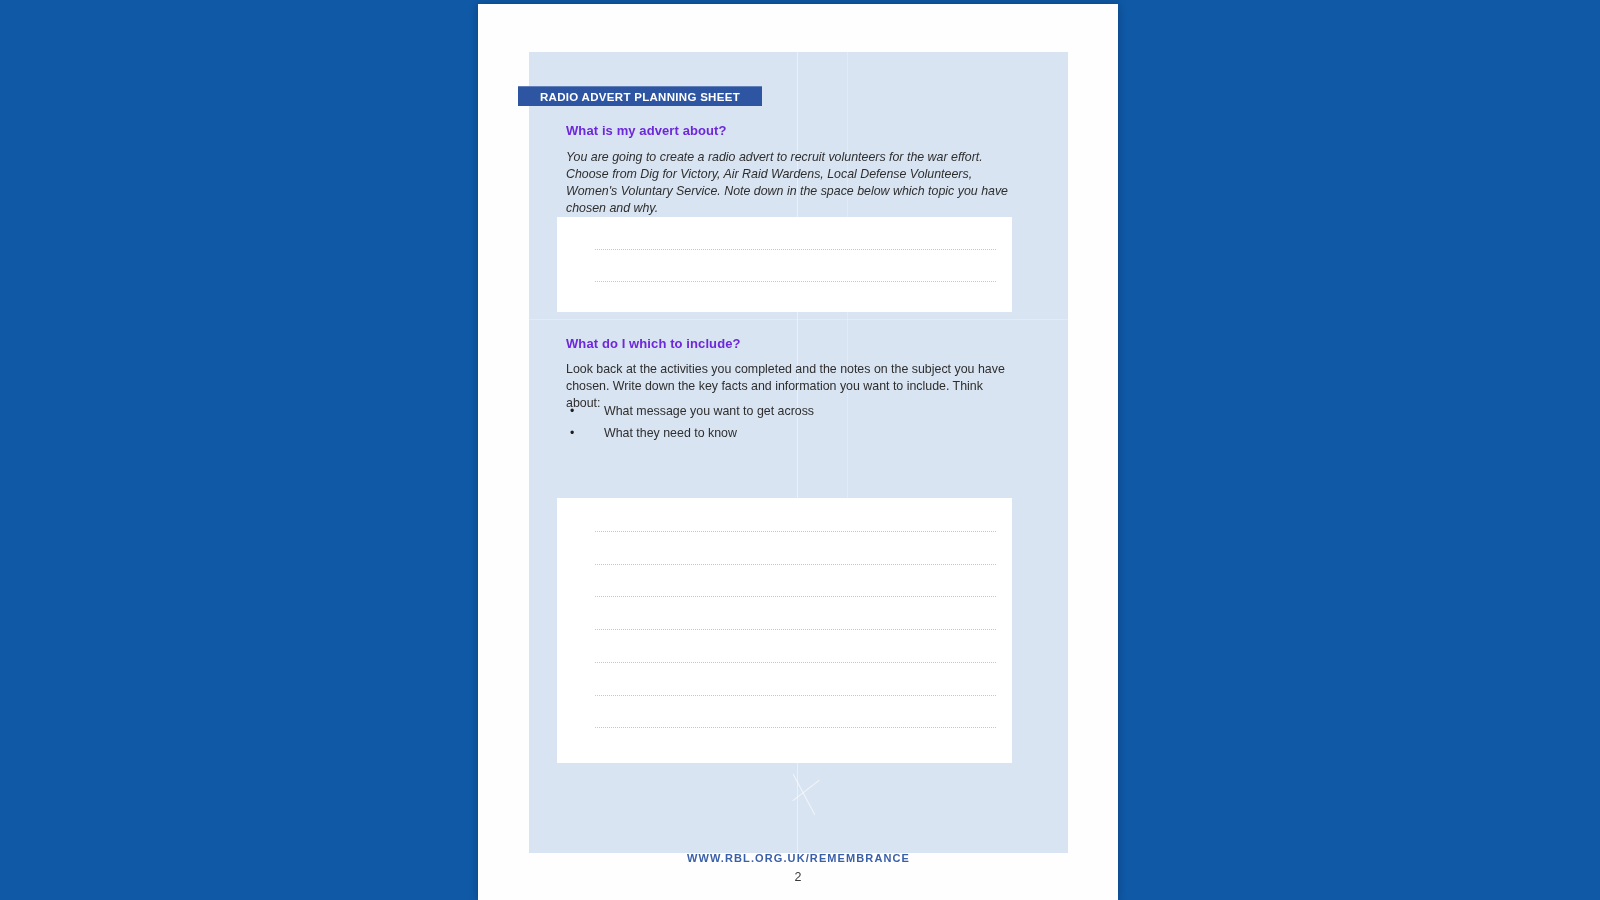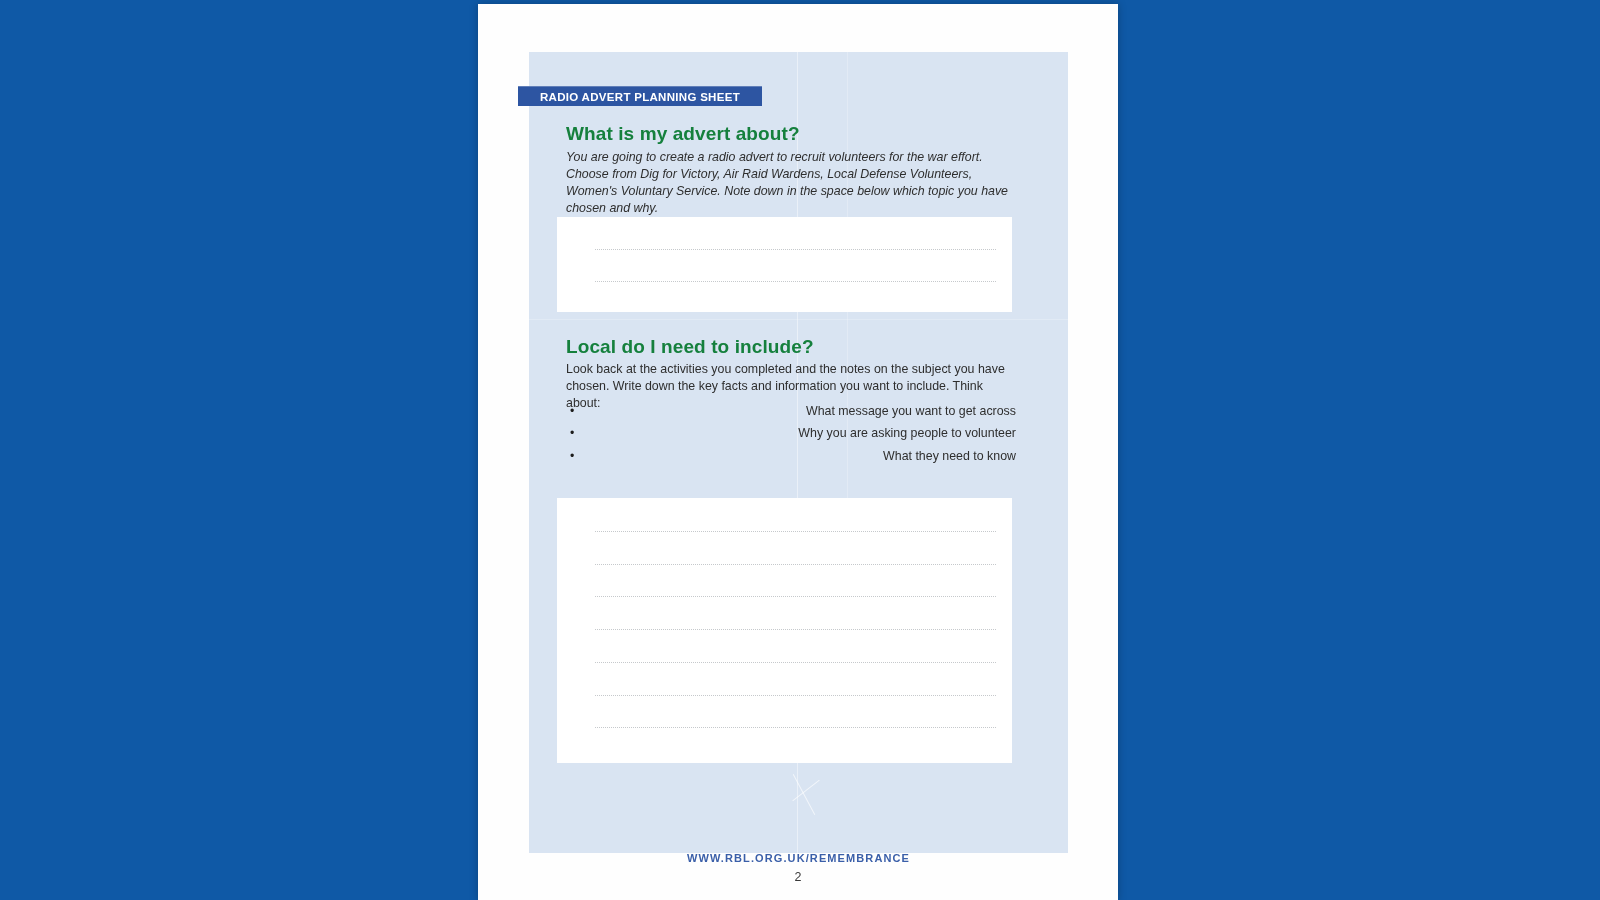--- a/index.html
+++ b/index.html
@@ -41,34 +41,33 @@
   .banner{
     position:absolute; left:-11px; top:34px; width:244px; height:20px;
     background:var(--banner);
     color:#ffffff;
     font-size:11.5px; font-weight:bold; letter-spacing:0.3px;
     display:flex; align-items:center; justify-content:center;
     border-top:1px solid rgba(255,255,255,0.25);
   }
   .heading{
     position:absolute; left:37px; width:450px;
-    font-size:19px; font-weight:bold; color:#15803d; letter-spacing:0.1px;
+    font-size:13px; font-weight:bold; color:#6d28d9; letter-spacing:0.1px;
   }
   .heading-1{ top:71px; }
   .heading-2{ top:284px; }
   .para{
     position:absolute; left:37px; width:450px;
     font-size:12.4px; line-height:16.9px; color:var(--text);
   }
   .para-1{ top:97px;font-style:italic; }
   .para-2{ top:309px; }
   .bullets{
     position:absolute; left:37px; top:348px; width:450px;
     list-style:none;
-    text-align:right;
   }
   .bullets li{
     position:relative; height:22.4px; line-height:22.4px;
     padding-left:38px; font-size:12.4px; color:var(--text);
   }
   .bullets li::before{
     content:"\2022";
     position:absolute; left:4px; top:0;
     color:#1c1c1c;
   }
@@ -114,27 +113,26 @@
 
       <div class="heading heading-1">What is my advert about?</div>
 
       <div class="para para-1">You are going to create a radio advert to recruit volunteers for the war effort.  Choose from Dig for Victory, Air Raid Wardens, Local Defense Volunteers, Women's Voluntary Service. Note down in the space below which topic you have chosen and why.</div>
 
       <div class="answer-box answer-box-1">
           <div class="wline" style="top: 32px;"></div>
           <div class="wline" style="top: 64px;"></div>
         </div>
 
-      <div class="heading heading-2">Local do I need to include?</div>
+      <div class="heading heading-2">What do I which to include?</div>
 
       <div class="para para-2">Look back at the activities you completed and the notes on the subject you have chosen. Write down the key facts and information you want to include.  Think about:</div>
 
       <ul class="bullets">
         <li>What message you want to get across</li>
-        <li>Why you are asking people to volunteer</li>
         <li>What they need to know</li>
       </ul>
 
       <div class="answer-box answer-box-2">
           <div class="wline" style="top: 33px;"></div>
           <div class="wline" style="top: 65.7px;"></div>
           <div class="wline" style="top: 98.4px;"></div>
           <div class="wline" style="top: 131.1px;"></div>
           <div class="wline" style="top: 163.8px;"></div>
           <div class="wline" style="top: 196.5px;"></div>

